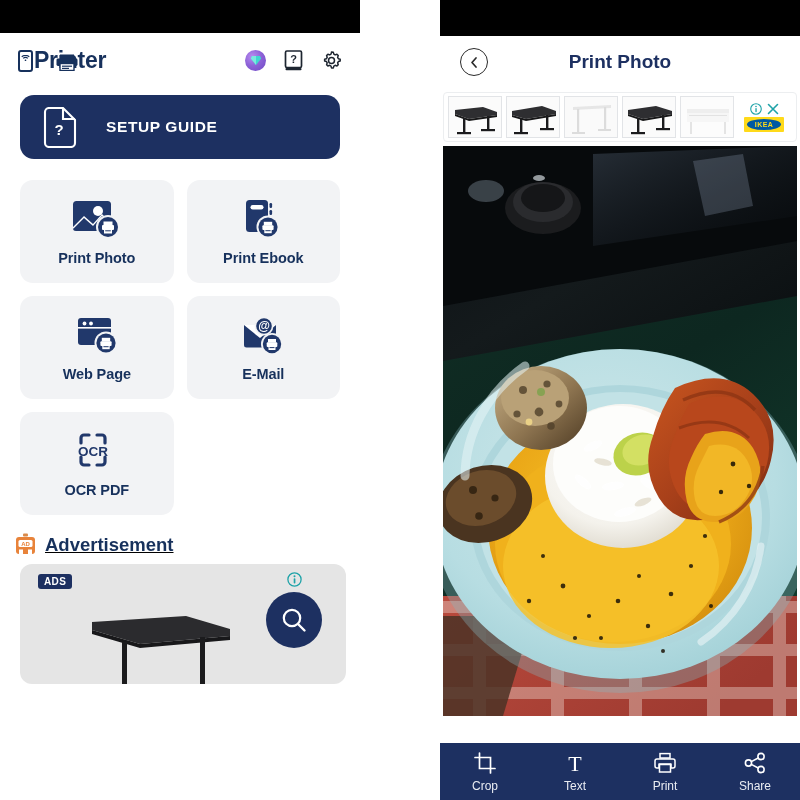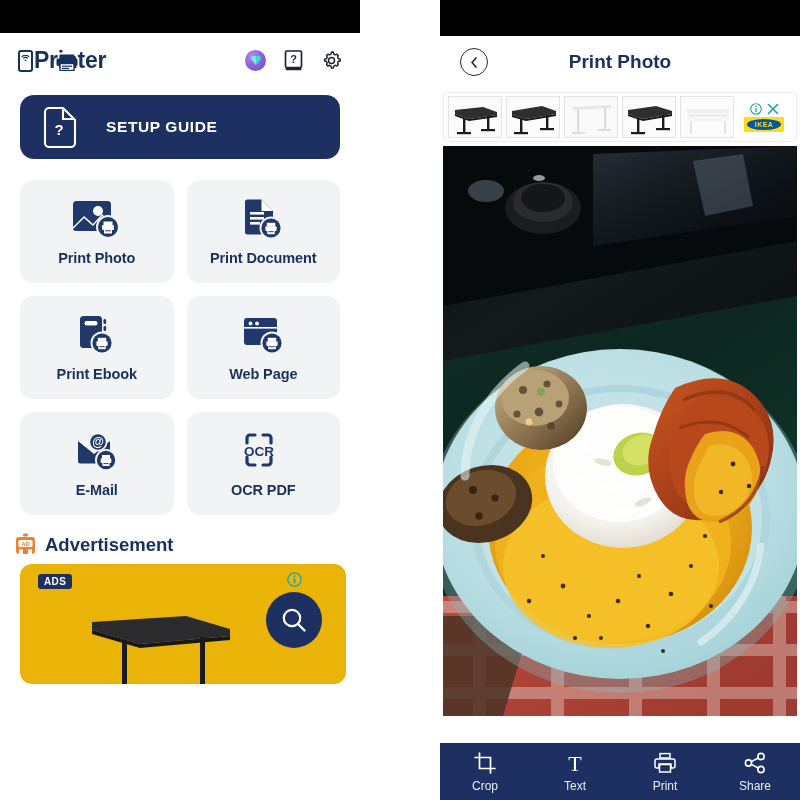--- a/index.html
+++ b/index.html
@@ -80,27 +80,27 @@
     align-items: center; justify-content: center;
   }
   .tile-icon { height: 46px; display: flex; align-items: center; justify-content: center; }
   .tile-label {
     margin-top: 7px;
     font-size: 14.5px; color: #17315c; font-weight: 600;
     letter-spacing: -0.1px;
   }
 
   .ad-section { margin-top: 18px; padding-left: 14px; }
-  .ad-heading { display: flex; align-items: center; gap: 8px; }
+  .ad-heading { display: flex; align-items: center; gap: 8px; text-decoration: underline; }
   .ad-bot-icon { width: 23px; height: 23px; flex: none; }
   .ad-heading-label { font-size: 18.5px; font-weight: 700; color: #17315c; }
 
   .ad-card {
     margin: 8px 14px 0 6px;
-    background: #eab308;
+    background: #e5e5e5;
     border-radius: 12px;
     height: 120px;
     position: relative;
     overflow: hidden;
   }
   .ads-badge {
     position: absolute; left: 18px; top: 10px;
     background: #1d3061; color: #fff;
     font-size: 10px; font-weight: 700;
     padding: 2px 6px; border-radius: 3px;
@@ -265,38 +265,20 @@
           <circle cx="37" cy="29" r="10" fill="#21386b"></circle>
           <rect x="32.5" y="23.5" width="9" height="4" fill="#ffffff"></rect>
           <rect x="31" y="27" width="12" height="5" rx="1" fill="#ffffff"></rect>
           <rect x="33" y="31" width="8" height="4.5" fill="#ffffff"></rect>
           <rect x="34.2" y="32.3" width="5.6" height="1" fill="#21386b"></rect>
         </svg>
       </div>
       <div class="tile-label">Print Photo</div>
     </div>
 
-    <div class="tile">
-      <div class="tile-icon">
-        <svg width="52" height="44" viewBox="0 0 52 44">
-          <path d="M8 4 a2.5 2.5 0 0 1 2.5-2.5 h14 L36 13 v21 a2.5 2.5 0 0 1-2.5 2.5 h-23 A2.5 2.5 0 0 1 8 34 Z" fill="#21386b"></path>
-          <path d="M24.5 1.5 v11.5 H36 Z" fill="#ffffff"></path>
-          <rect x="13" y="14" width="14" height="2.6" fill="#ffffff"></rect>
-          <rect x="13" y="19" width="14" height="2.6" fill="#ffffff"></rect>
-          <rect x="13" y="24" width="10" height="2.6" fill="#ffffff"></rect>
-          <circle cx="34" cy="30" r="11.5" fill="#f2f3f5"></circle>
-          <circle cx="34" cy="30" r="9.6" fill="#21386b"></circle>
-          <rect x="29.8" y="24.8" width="8.4" height="3.8" fill="#ffffff"></rect>
-          <rect x="28.4" y="28.2" width="11.2" height="4.8" rx="1" fill="#ffffff"></rect>
-          <rect x="30.3" y="32" width="7.4" height="4.2" fill="#ffffff"></rect>
-          <rect x="31.4" y="33.2" width="5.2" height="1" fill="#21386b"></rect>
-        </svg>
-      </div>
-      <div class="tile-label">Print Document</div>
-    </div>
 
     <div class="tile">
       <div class="tile-icon">
         <svg width="52" height="44" viewBox="0 0 52 44">
           <rect x="9" y="2" width="22" height="32" rx="3.5" fill="#21386b"></rect>
           <rect x="13.5" y="7" width="13" height="4.5" rx="2.2" fill="#ffffff"></rect>
           <rect x="32.5" y="5" width="2.6" height="5" rx="1.2" fill="#21386b"></rect>
           <rect x="32.5" y="12" width="2.6" height="5" rx="1.2" fill="#21386b"></rect>
           <circle cx="31" cy="29" r="11.5" fill="#f2f3f5"></circle>
           <circle cx="31" cy="29" r="9.6" fill="#21386b"></circle>

